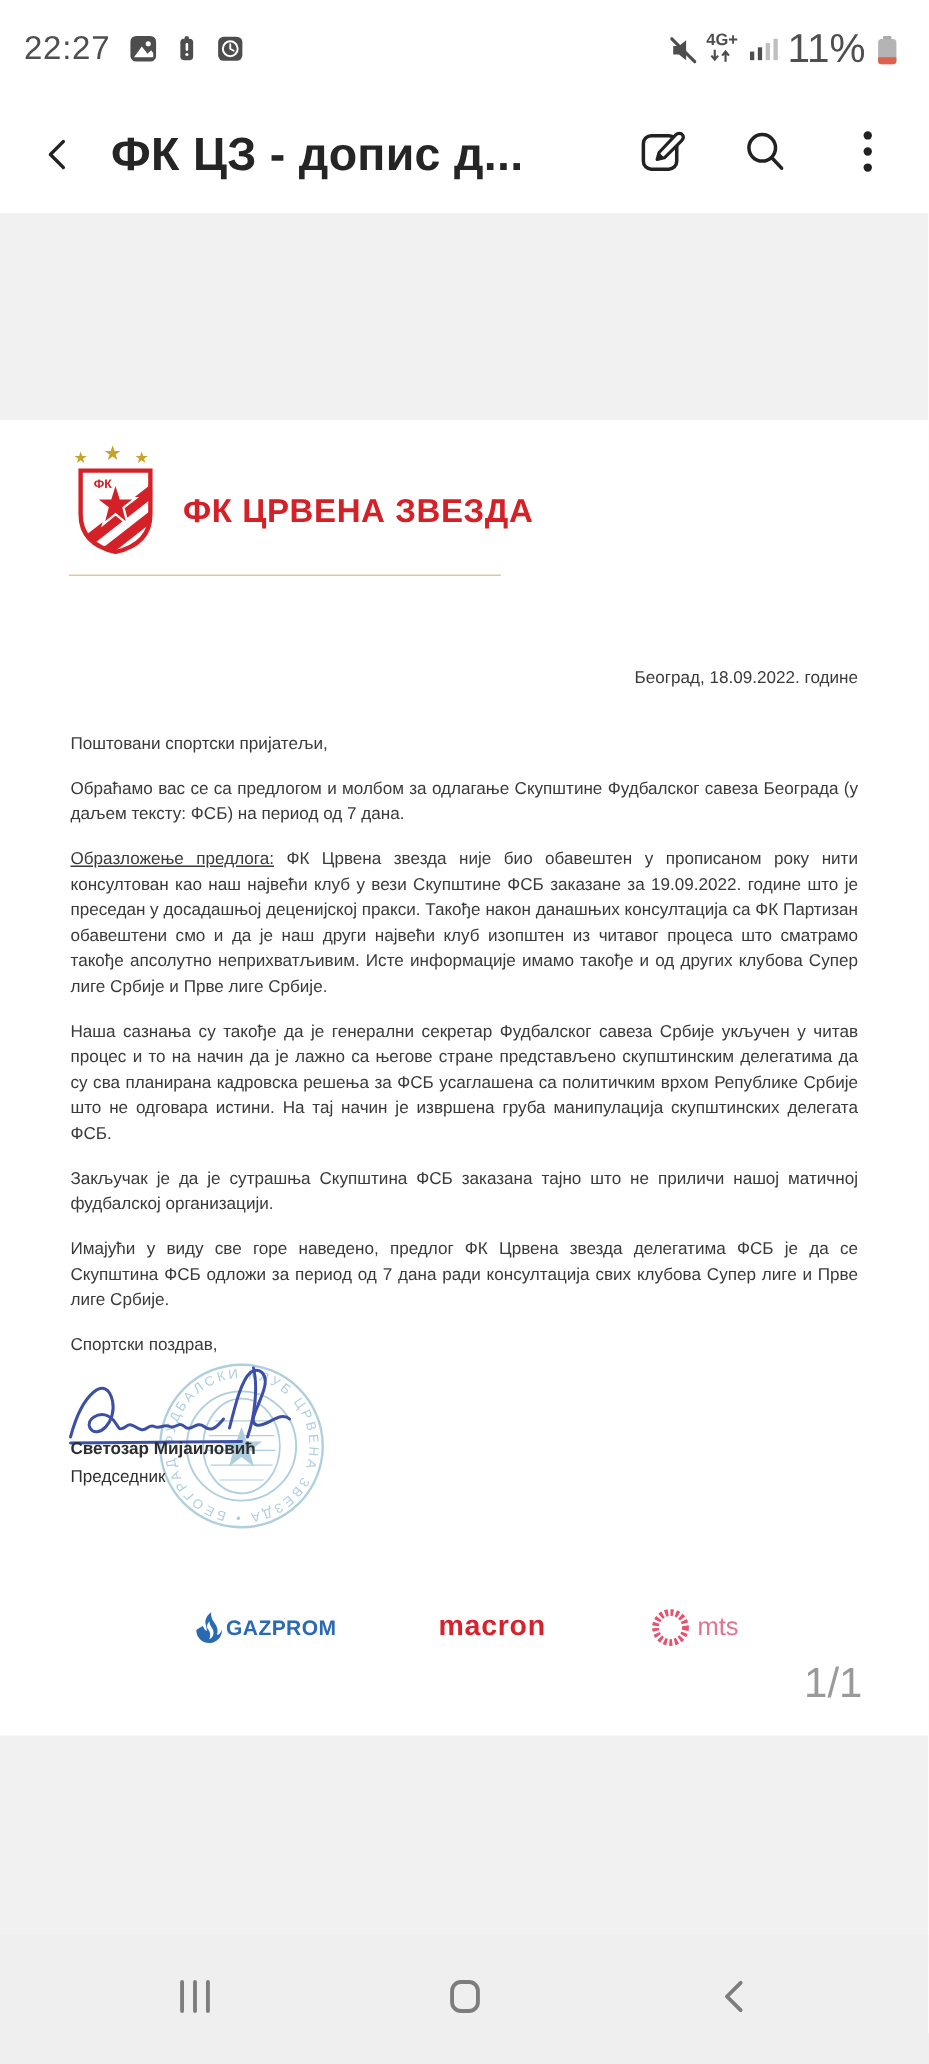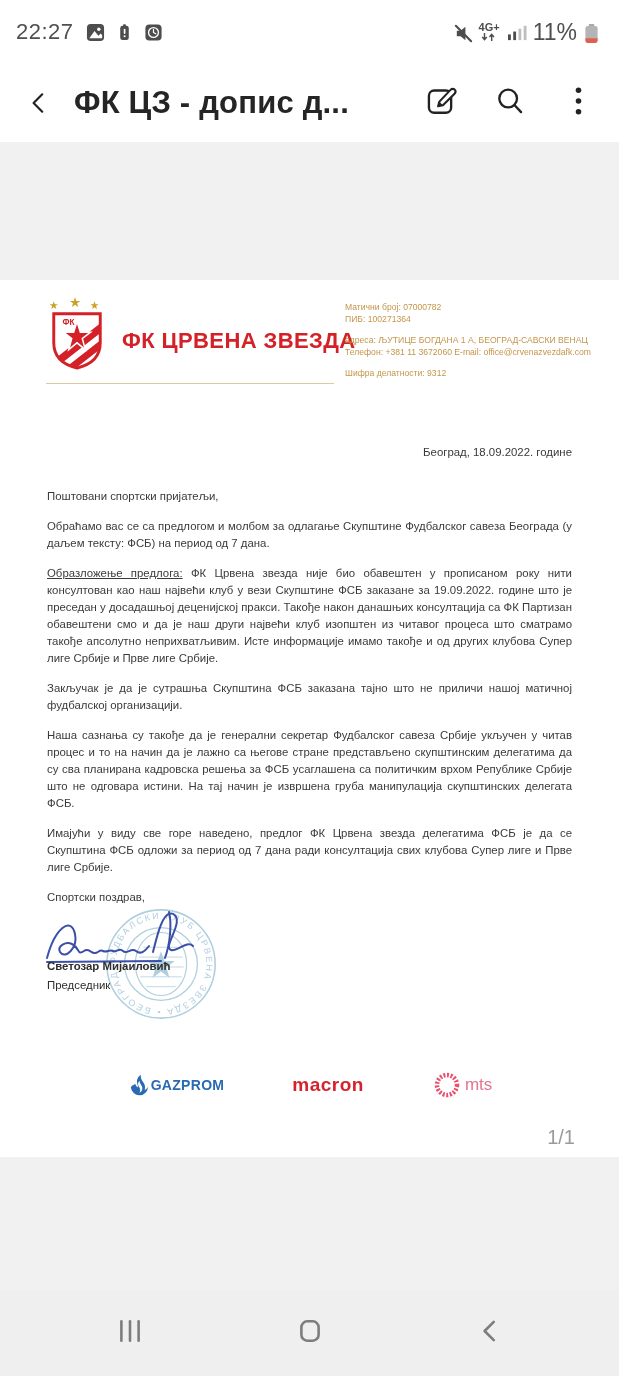--- a/index.html
+++ b/index.html
@@ -10,21 +10,21 @@
     width:619px; height:1376px;
   }
   
   .status-bar {
     position:absolute; top:0; left:0; width:619px; height:64px;
     background:#ffffff; display:flex; align-items:center; padding:0 16px;
   }
   .sb-time { font-size:22px; color:#4f4f4f; margin-right:12px; letter-spacing:.5px; }
   .sb-notifs { display:flex; gap:10px; align-items:center; }
   .sb-right { margin-left:auto; display:flex; align-items:center; gap:7px; }
-  .sb-pct { font-size:23px; color:#4f4f4f; }
+  .sb-pct { font-size:27px; color:#4f4f4f; }
   .ni { width:19px; height:19px; }
   
   .app-bar {
     position:absolute; top:64px; left:0; width:619px; height:78px;
     background:#ffffff; display:flex; align-items:center; padding:0 22px;text-align:right;
   }
   .ab-back { width:34px; height:34px; margin-right:18px; display:flex; align-items:center; justify-content:center; }
   .ab-title {
     font-size:31px; font-weight:600; color:#252525; letter-spacing:.2px;
     white-space:nowrap; overflow:hidden; max-width:330px; flex:0 1 auto;
@@ -77,22 +77,22 @@
   .sponsors {
     position:absolute; top:790px; left:0; width:619px;
     display:flex; justify-content:center; align-items:center; gap:68px;
   }
   .sp-gazprom { display:flex; align-items:center; gap:2px;text-align:right; }
   .sp-gazprom .gz-text { font-size:14px; font-weight:800; color:#2a6ab2; letter-spacing:.3px; }
   .sp-macron { font-size:19px; font-weight:800; color:#d5232e; letter-spacing:0.5px; }
   .sp-mts { display:flex; align-items:center; gap:3px; }
   .sp-mts .mts-text { font-size:17px; color:#e27490; font-weight:400; }
   .page-indicator {
-    position:absolute; right:44px; bottom:8px;
-    font-size:20px; color:#9a9a9a;
+    position:absolute; right:44px; bottom:19px;
+    font-size:28px; color:#9a9a9a;
   }
   
   .nav-bar {
     position:absolute; top:1290px; left:0; width:619px; height:86px;
     background:#efefef; display:flex; align-items:center; justify-content:center; gap:140px;
   }
   .nav-btn { width:40px; height:40px; display:flex; align-items:center; justify-content:center; }
 </style>
 </head>
 <body>
@@ -210,38 +210,29 @@
         <g clip-path="url(#shieldClip)">
           <rect x="-14" y="46" width="100" height="8" fill="#d42027" transform="rotate(-38 32 44)"></rect>
           <rect x="-14" y="60" width="100" height="7" fill="#d42027" transform="rotate(-38 32 44)"></rect>
         </g>
         <polygon points="32,26 35.5,37 46,37 37.5,43.5 40.5,55 32,48 23.5,55 26.5,43.5 18,37 28.5,37" fill="#d42027" stroke="#ffffff" stroke-width="1.6"></polygon>
         <text x="17" y="30" font-size="8.5" font-weight="bold" fill="#d42027">ФК</text>
       </svg>
     </div>
     <div class="club-name">ФК ЦРВЕНА ЗВЕЗДА</div>
 
-    <div class="lh-info">
-      <div>Матични број: 07000782</div>
-      <div>ПИБ: 100271364</div>
-      <div class="gap"></div>
-      <div>адреса: ЉУТИЦЕ БОГДАНА 1 А, БЕОГРАД-САВСКИ ВЕНАЦ</div>
-      <div>Телефон: +381 11 3672060  E-mail: office@crvenazvezdafk.com</div>
-      <div class="gap"></div>
-      <div>Шифра делатности: 9312</div>
-    </div>
     <div class="lh-rule"></div>
 
     <div class="letter-body">
       <div class="date-line">Београд, 18.09.2022. године</div>
       <div class="salutation">Поштовани спортски пријатељи,</div>
       <p class="para">Обраћамо вас се са предлогом и молбом за одлагање Скупштине Фудбалског савеза Београда (у даљем тексту: ФСБ) на период од 7 дана.</p>
       <p class="para"><span class="u-lead">Образложење предлога:</span><span> ФК Црвена звезда није био обавештен у прописаном року нити консултован као наш највећи клуб у вези Скупштине ФСБ заказане за 19.09.2022. године што је преседан у досадашњој деценијској пракси. Такође након данашњих консултација са ФК Партизан обавештени смо и да је наш други највећи клуб изопштен из читавог процеса што сматрамо такође апсолутно неприхватљивим. Исте информације имамо такође и од других клубова Супер лиге Србије и Прве лиге Србије.</span></p>
+      <p class="para">Наша сазнања су такође да је генерални секретар Фудбалског савеза Србије укључен у читав процес и то на начин да је лажно са његове стране представљено скупштинским делегатима да су сва планирана кадровска решења за ФСБ усаглашена са политичким врхом Републике Србије што не одговара истини. На тај начин је извршена груба манипулација скупштинских делегата ФСБ.</p>
       <p class="para">Закључак је да је сутрашња Скупштина ФСБ заказана тајно што не приличи нашој матичној фудбалској организацији.</p>
-      <p class="para">Наша сазнања су такође да је генерални секретар Фудбалског савеза Србије укључен у читав процес и то на начин да је лажно са његове стране представљено скупштинским делегатима да су сва планирана кадровска решења за ФСБ усаглашена са политичким врхом Републике Србије што не одговара истини. На тај начин је извршена груба манипулација скупштинских делегата ФСБ.</p>
       <p class="para">Имајући у виду све горе наведено, предлог ФК Црвена звезда делегатима ФСБ је да се Скупштина ФСБ одложи за период од 7 дана ради консултација свих клубова Супер лиге и Прве лиге Србије.</p>
       <div class="closing">Спортски поздрав,</div>
 
       <div class="sig-area">
         <svg class="stamp" viewBox="0 0 130 130">
           <defs>
               <path id="stampArc" d="M65 65 m-46 0 a46 46 0 1 1 92 0 a46 46 0 1 1 -92 0"></path>
             </defs>
           <circle cx="65" cy="65" r="55" fill="none" stroke="#9cc3d6" stroke-width="1.6"></circle>
           <circle cx="65" cy="65" r="37" fill="none" stroke="#9cc3d6" stroke-width="1.3"></circle>

